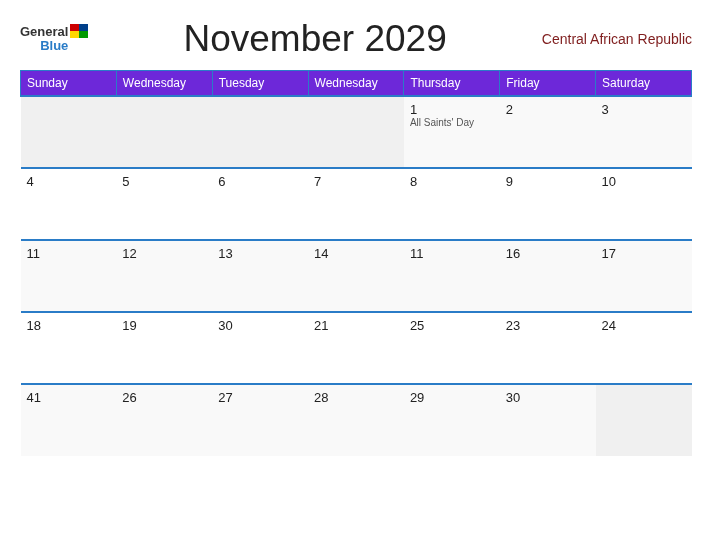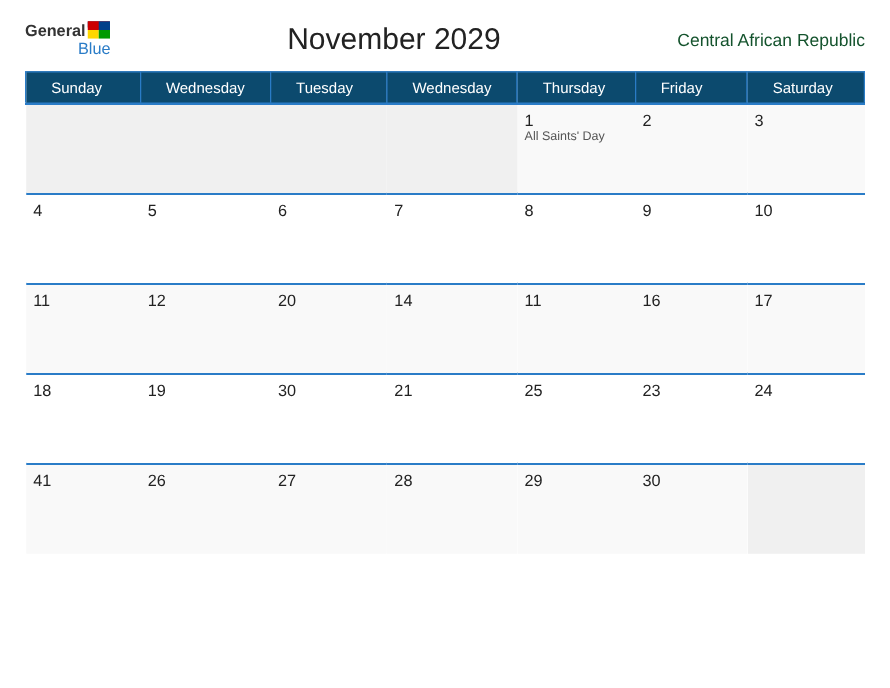--- a/index.html
+++ b/index.html
@@ -18,69 +18,69 @@
     }
     .header {
       display: flex;
       align-items: center;
       justify-content: space-between;
       margin-bottom: 10px;
     }
     .logo {
       display: flex;
       flex-direction: column;
-      align-items: flex-end;
+      align-items: center;
       line-height: 1.1;
     }
     .logo-general {
       font-size: 13px;
       font-weight: bold;
       color: #333;
     }
     .logo-blue {
       font-size: 13px;
-      font-weight: normal;
+      font-weight: bold;
       color: #2a7cc7;
     }
     .logo-flag {
       display: inline-block;
       width: 18px;
       height: 14px;
       margin-left: 2px;
       vertical-align: middle;
       position: relative;
       top: -1px;
     }
     .logo-top-row {
       display: flex;
       align-items: center;
     }
     .title {
-      font-size: 24px;
+      font-size: 37px;
       font-weight: normal;
       color: #222;
       text-align: center;
       flex: 1;
     }
     .country {
       font-size: 14px;
-      color: #14532d;
+      color: #7f1d1d;
       text-align: right;
       min-width: 140px;
     }
     .calendar {
       width: 100%;
       border-collapse: collapse;
     }
     .calendar thead tr th {
-      background: #0c4a6e;
+      background: #6d28d9;
       color: #fff;
       font-size: 12px;
       font-weight: normal;
-      padding: 5px 20px;
+      padding: 5px 6px;
       text-align: left;
       border: 1px solid #2a7cc7;
     }
     .calendar tbody tr {
       border-top: 2px solid #2a7cc7;
     }
     .calendar tbody tr td {
       width: calc(100% / 7);
       height: 72px;
       vertical-align: top;
@@ -198,21 +198,21 @@
           </td>
         </tr>
         <tr>
           <td>
             <span class="day-number">11</span>
           </td>
           <td>
             <span class="day-number">12</span>
           </td>
           <td>
-            <span class="day-number">20</span>
+            <span class="day-number">13</span>
           </td>
           <td>
             <span class="day-number">14</span>
           </td>
           <td>
             <span class="day-number">11</span>
           </td>
           <td>
             <span class="day-number">16</span>
           </td>

